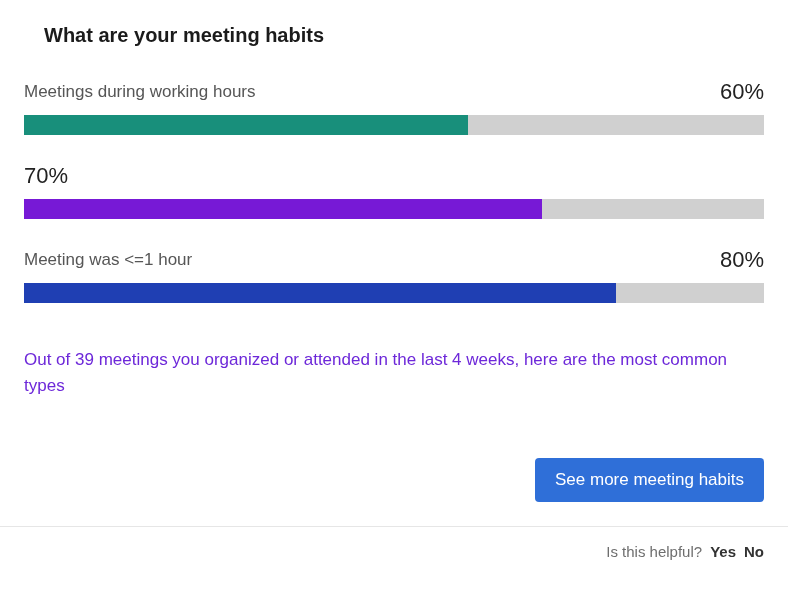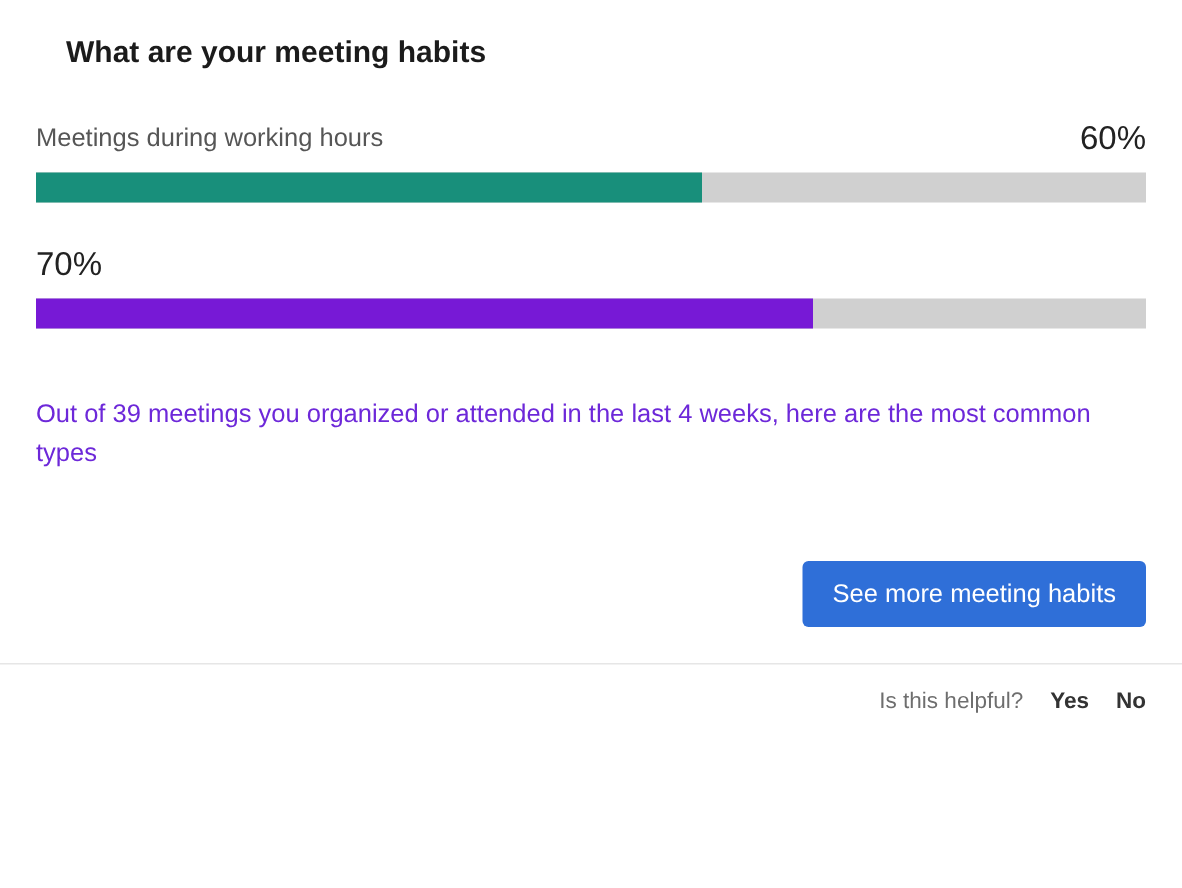--- a/index.html
+++ b/index.html
@@ -80,21 +80,21 @@
       border: none;
       border-top: 1px solid #e6e6e6;
       margin-left: -24px;
       margin-right: -24px;
     }
     .feedback {
       display: flex;
       justify-content: flex-end;
       align-items: flex-end;
       padding: 16px 0;
-      gap: 18px;
+      gap: 8px;
       font-size: 15px;
     }
     .feedback-prompt {
       color: #6e6e6e;
     }
     .feedback-link {
       color: #333;
       background: none;
       border: none;
       font-size: 15px;
@@ -120,20 +120,29 @@
       </div>
     </div>
     <div class="habit">
       <div class="habit-row">
         <span class="habit-percent">70%</span>
       </div>
       <div class="bar-track">
         <div class="bar-fill" style="width: 70%; background: rgb(119, 25, 214);"></div>
       </div>
     </div>
+    <div class="habit">
+      <div class="habit-row">
+        <span class="habit-label">Meeting was &lt;=1 hour</span>
+        <span class="habit-percent">80%</span>
+      </div>
+      <div class="bar-track">
+        <div class="bar-fill" style="width: 80%; background: rgb(31, 63, 179);"></div>
+      </div>
+    </div>
   </div>
 
 <p class="summary">Out of 39 meetings you organized or attended in the last 4 weeks, here are the most common types</p>
 
 <div class="cta-row">
   <button class="cta-button">See more meeting habits</button>
 </div>
 
 <hr class="divider">
 

